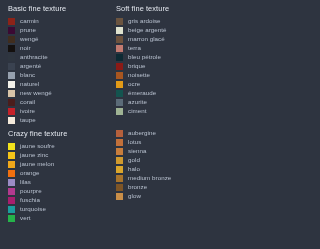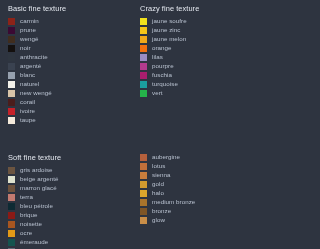--- a/index.html
+++ b/index.html
@@ -14,21 +14,20 @@
     font-family: "Liberation Sans", sans-serif;
     color: #d8dee9;
     overflow: hidden;
   }
   .palette-grid {
     display: grid;
     grid-template-columns: 108px 112px;
     grid-template-rows: 125px 124px;
     width: 220px;
     height: 249px;
-    gap: 24px;
   }
   .palette-panel {
     position: relative;
     padding: 4px 0 0 6px;
     box-sizing: border-box;
     overflow: hidden;
   }
   .panel-title {
     font-size: 7.4px;
     line-height: 10px;
@@ -121,20 +120,71 @@
         </li>
         <li class="swatch-row">
           <span class="swatch-chip" style="background-color: rgb(244, 234, 219);"></span>
           <span class="swatch-label">taupe</span>
         </li>
       </ul>
 
   </div>
 
   <div class="palette-panel">
+    <div class="panel-title">Soft fine texture</div>
+    <ul class="swatch-list">
+        <li class="swatch-row">
+          <span class="swatch-chip" style="background-color: rgb(107, 84, 64);"></span>
+          <span class="swatch-label">gris ardoise</span>
+        </li>
+        <li class="swatch-row">
+          <span class="swatch-chip" style="background-color: rgb(223, 226, 206);"></span>
+          <span class="swatch-label">beige argenté</span>
+        </li>
+        <li class="swatch-row">
+          <span class="swatch-chip" style="background-color: rgb(109, 82, 61);"></span>
+          <span class="swatch-label">marron glacé</span>
+        </li>
+        <li class="swatch-row">
+          <span class="swatch-chip" style="background-color: rgb(194, 122, 112);"></span>
+          <span class="swatch-label">terra</span>
+        </li>
+        <li class="swatch-row">
+          <span class="swatch-chip" style="background-color: rgb(13, 42, 51);"></span>
+          <span class="swatch-label">bleu pétrole</span>
+        </li>
+        <li class="swatch-row">
+          <span class="swatch-chip" style="background-color: rgb(139, 26, 22);"></span>
+          <span class="swatch-label">brique</span>
+        </li>
+        <li class="swatch-row">
+          <span class="swatch-chip" style="background-color: rgb(168, 86, 32);"></span>
+          <span class="swatch-label">noisette</span>
+        </li>
+        <li class="swatch-row">
+          <span class="swatch-chip" style="background-color: rgb(226, 154, 23);"></span>
+          <span class="swatch-label">ocre</span>
+        </li>
+        <li class="swatch-row">
+          <span class="swatch-chip" style="background-color: rgb(20, 84, 79);"></span>
+          <span class="swatch-label">émeraude</span>
+        </li>
+        <li class="swatch-row">
+          <span class="swatch-chip" style="background-color: rgb(91, 107, 120);"></span>
+          <span class="swatch-label">azurite</span>
+        </li>
+        <li class="swatch-row">
+          <span class="swatch-chip" style="background-color: rgb(159, 179, 148);"></span>
+          <span class="swatch-label">ciment</span>
+        </li>
+      </ul>
+    <ul class="swatch-list extra-chips"></ul>
+  </div>
+
+  <div class="palette-panel">
     <div class="panel-title">Crazy fine texture</div>
     <ul class="swatch-list">
         <li class="swatch-row">
           <span class="swatch-chip" style="background-color: rgb(242, 226, 28);"></span>
           <span class="swatch-label">jaune soufre</span>
         </li>
         <li class="swatch-row">
           <span class="swatch-chip" style="background-color: rgb(245, 197, 24);"></span>
           <span class="swatch-label">jaune zinc</span>
         </li>
@@ -164,71 +214,20 @@
         </li>
         <li class="swatch-row">
           <span class="swatch-chip" style="background-color: rgb(37, 179, 74);"></span>
           <span class="swatch-label">vert</span>
         </li>
       </ul>
     <ul class="swatch-list extra-chips"></ul>
   </div>
 
   <div class="palette-panel">
-    <div class="panel-title">Soft fine texture</div>
-    <ul class="swatch-list">
-        <li class="swatch-row">
-          <span class="swatch-chip" style="background-color: rgb(107, 84, 64);"></span>
-          <span class="swatch-label">gris ardoise</span>
-        </li>
-        <li class="swatch-row">
-          <span class="swatch-chip" style="background-color: rgb(223, 226, 206);"></span>
-          <span class="swatch-label">beige argenté</span>
-        </li>
-        <li class="swatch-row">
-          <span class="swatch-chip" style="background-color: rgb(109, 82, 61);"></span>
-          <span class="swatch-label">marron glacé</span>
-        </li>
-        <li class="swatch-row">
-          <span class="swatch-chip" style="background-color: rgb(194, 122, 112);"></span>
-          <span class="swatch-label">terra</span>
-        </li>
-        <li class="swatch-row">
-          <span class="swatch-chip" style="background-color: rgb(13, 42, 51);"></span>
-          <span class="swatch-label">bleu pétrole</span>
-        </li>
-        <li class="swatch-row">
-          <span class="swatch-chip" style="background-color: rgb(139, 26, 22);"></span>
-          <span class="swatch-label">brique</span>
-        </li>
-        <li class="swatch-row">
-          <span class="swatch-chip" style="background-color: rgb(168, 86, 32);"></span>
-          <span class="swatch-label">noisette</span>
-        </li>
-        <li class="swatch-row">
-          <span class="swatch-chip" style="background-color: rgb(226, 154, 23);"></span>
-          <span class="swatch-label">ocre</span>
-        </li>
-        <li class="swatch-row">
-          <span class="swatch-chip" style="background-color: rgb(20, 84, 79);"></span>
-          <span class="swatch-label">émeraude</span>
-        </li>
-        <li class="swatch-row">
-          <span class="swatch-chip" style="background-color: rgb(91, 107, 120);"></span>
-          <span class="swatch-label">azurite</span>
-        </li>
-        <li class="swatch-row">
-          <span class="swatch-chip" style="background-color: rgb(159, 179, 148);"></span>
-          <span class="swatch-label">ciment</span>
-        </li>
-      </ul>
-    <ul class="swatch-list extra-chips"></ul>
-  </div>
-
-  <div class="palette-panel">
     <ul class="swatch-list">
         <li class="swatch-row">
           <span class="swatch-chip" style="background-color: rgb(181, 96, 60);"></span>
           <span class="swatch-label">aubergine</span>
         </li>
         <li class="swatch-row">
           <span class="swatch-chip" style="background-color: rgb(194, 112, 58);"></span>
           <span class="swatch-label">lotus</span>
         </li>
         <li class="swatch-row">

